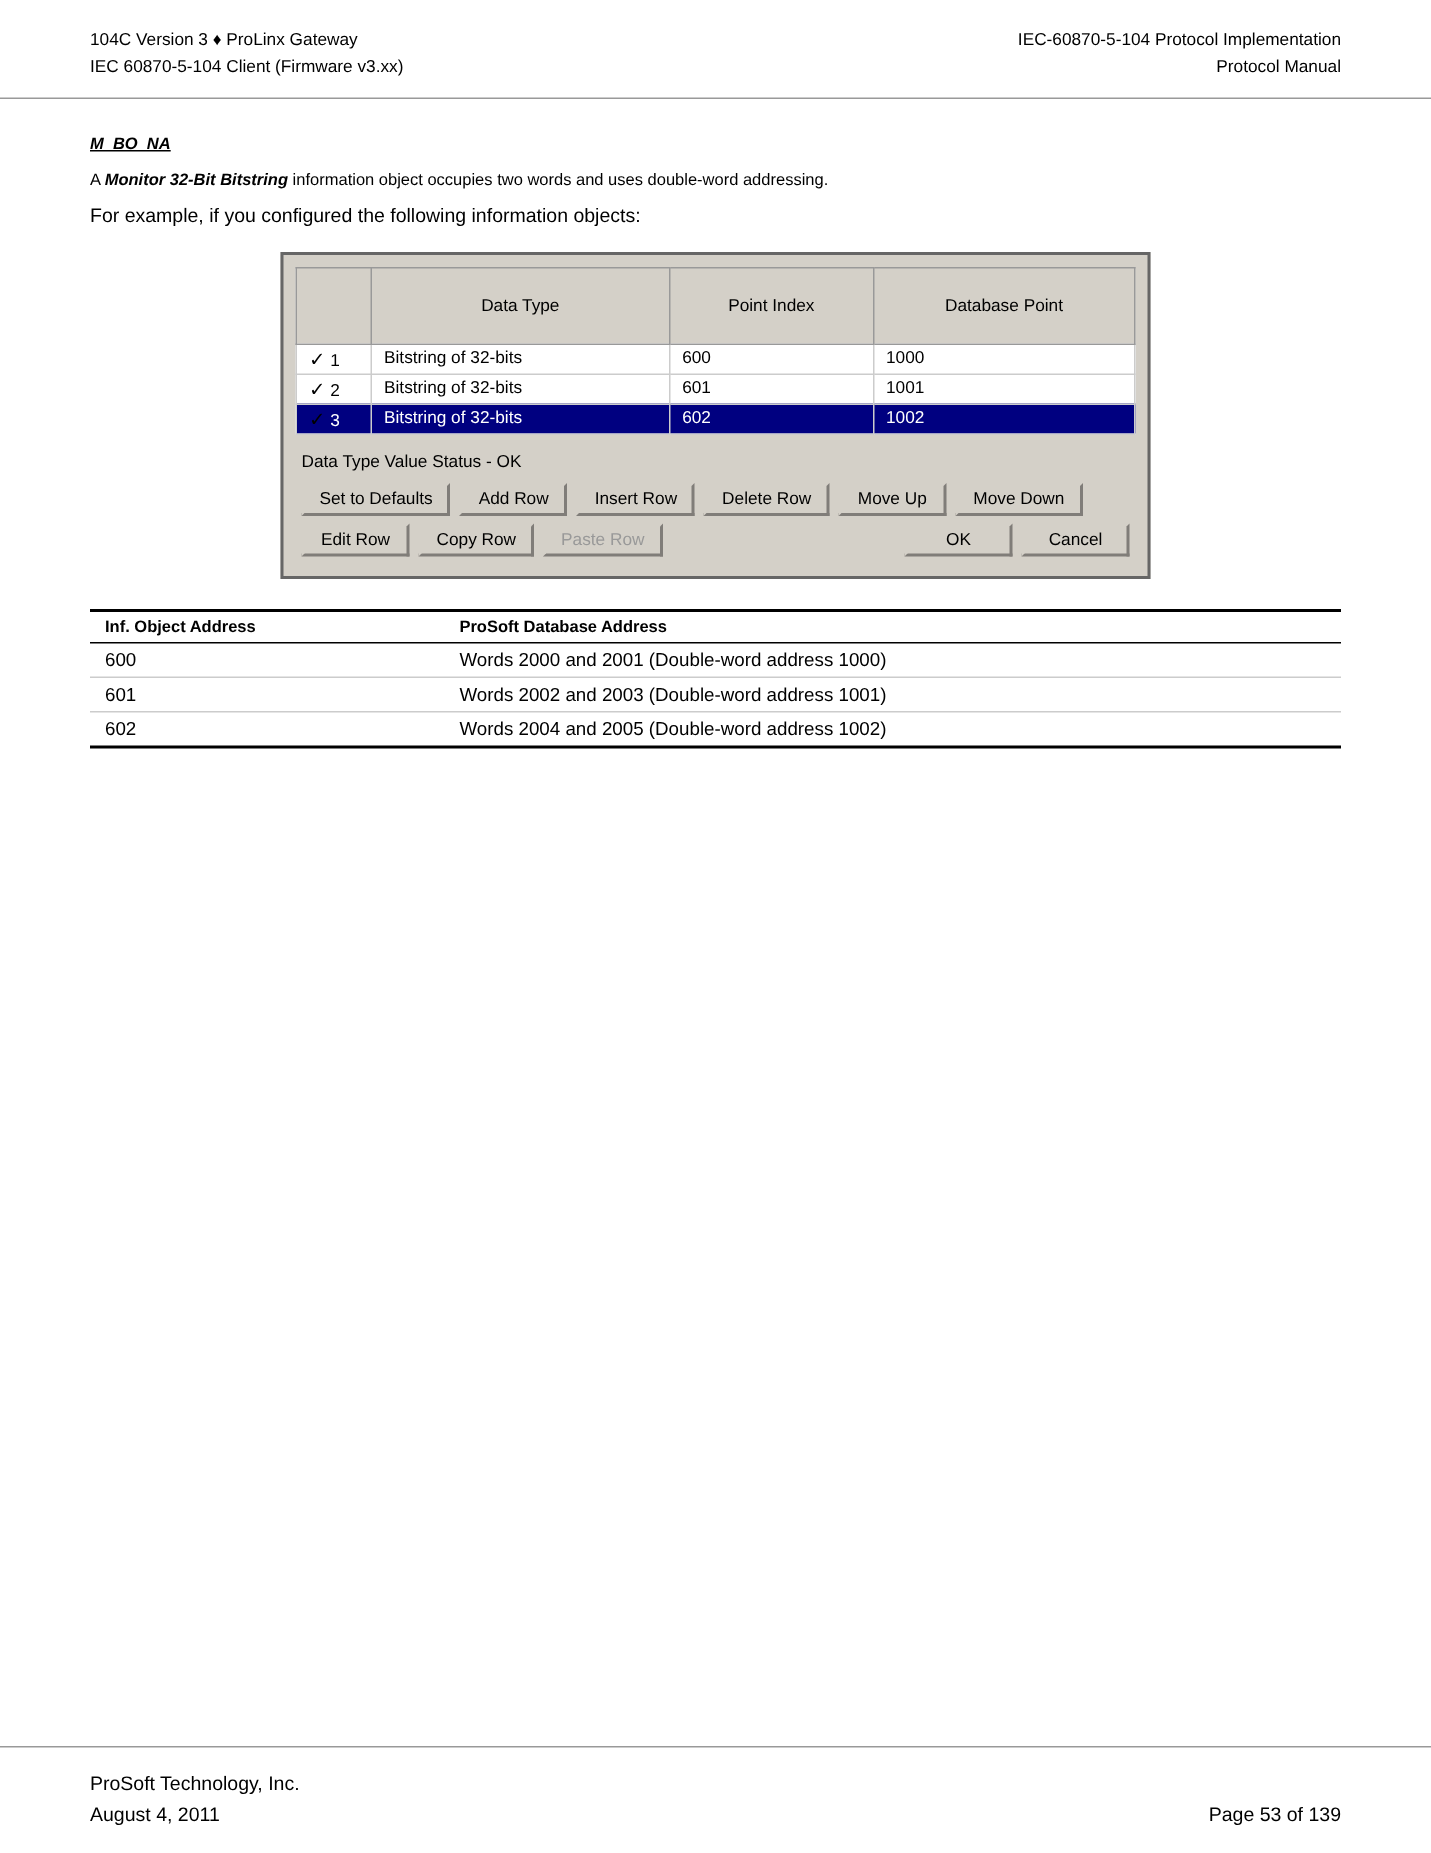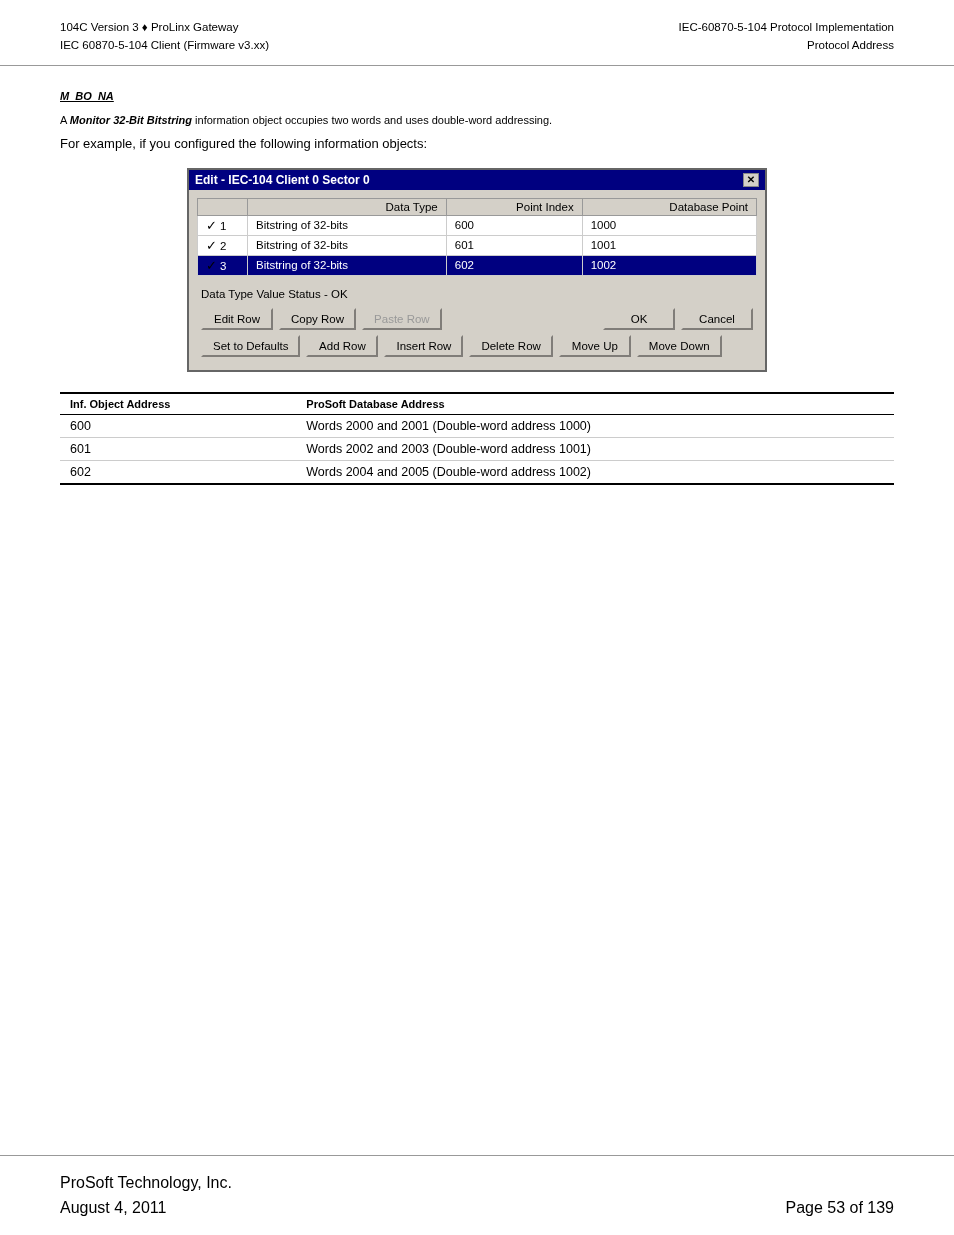--- a/index.html
+++ b/index.html
@@ -123,22 +123,22 @@
       width: 100%;
       border-collapse: collapse;
       background: #fff;
       border: 1px solid #999;
       margin-bottom: 8px;
     }
 
     .dialog-table th {
       background: #d4d0c8;
       border: 1px solid #999;
-      padding: 2px 8px;
-      text-align: right;
+      padding: 19px 8px;
+      text-align: center;
       font-size: 11.5px;
       font-weight: normal;
     }
 
     .dialog-table td {
       border: 1px solid #ccc;
       padding: 2px 8px;
       font-size: 11.5px;
       background: #fff;
     }
@@ -220,59 +220,53 @@
     .footer {
       border-top: 1px solid #999;
       padding: 14px 60px;
       display: flex;
       justify-content: space-between;
       align-items: flex-end;
       margin-top: auto;
     }
 
     .footer-left, .footer-right {
-      font-size: 16px;
+      font-size: 13px;
       line-height: 1.6;
     }
   </style>
 </head>
 <body>
 
 <div class="page-container">
 
   <div class="header">
     <div class="header-left">
       <div>104C Version 3 ♦ ProLinx Gateway</div>
       <div>IEC 60870-5-104 Client (Firmware v3.xx)</div>
     </div>
     <div class="header-right">
       <div>IEC-60870-5-104 Protocol Implementation</div>
-      <div>Protocol Address</div>
+      <div>Protocol Manual</div>
     </div>
   </div>
 
   <div class="content">
 
     <div class="section-heading">M_BO_NA</div>
 
     <p class="intro-paragraph">
       <span>A </span><span class="italic-bold">Monitor 32-Bit Bitstring</span><span> information object occupies two words and uses double-word addressing.</span>
     </p>
 
     <p class="example-paragraph">For example, if you configured the following information objects:</p>
 
     <div class="dialog-wrapper">
       <div class="dialog">
 
-        <div class="dialog-titlebar">
-          <span>Edit - IEC-104 Client 0 Sector 0</span>
-          <div class="dialog-titlebar-buttons">
-            <div class="dialog-close-btn">✕</div>
-          </div>
-        </div>
 
         <div class="dialog-body">
 
           <table class="dialog-table">
             <thead>
               <tr>
                 <th style="width:50px;"></th>
                 <th>Data Type</th>
                 <th>Point Index</th>
                 <th>Database Point</th>
@@ -295,36 +289,36 @@
                   <td style="width: 50px;"><span class="checkmark">✓</span> 3</td>
                   <td>Bitstring of 32-bits</td>
                   <td>602</td>
                   <td>1002</td>
                 </tr>
               </tbody>
           </table>
 
           <div class="status-bar">Data Type Value Status - OK</div>
 
+          <div class="dialog-buttons-row" id="btn-row-1">
+          <button class="dialog-btn">Set to Defaults</button>
+              <button class="dialog-btn">Add Row</button>
+              <button class="dialog-btn">Insert Row</button>
+              <button class="dialog-btn">Delete Row</button>
+              <button class="dialog-btn">Move Up</button>
+              <button class="dialog-btn">Move Down</button>
+            </div>
+
           <div class="dialog-buttons-row" id="btn-row-2">
           <button class="dialog-btn">Edit Row</button>
               <button class="dialog-btn">Copy Row</button>
               <button class="dialog-btn disabled" disabled="">Paste Row</button>
               <div style="flex: 1 1 0%;"></div>
               <button class="dialog-btn">OK</button>
               <button class="dialog-btn">Cancel</button>
-            </div>
-
-          <div class="dialog-buttons-row" id="btn-row-1">
-          <button class="dialog-btn">Set to Defaults</button>
-              <button class="dialog-btn">Add Row</button>
-              <button class="dialog-btn">Insert Row</button>
-              <button class="dialog-btn">Delete Row</button>
-              <button class="dialog-btn">Move Up</button>
-              <button class="dialog-btn">Move Down</button>
             </div>
 
         </div>
       </div>
     </div>
 
 
     <table class="data-table">
       <thead>
         <tr>

